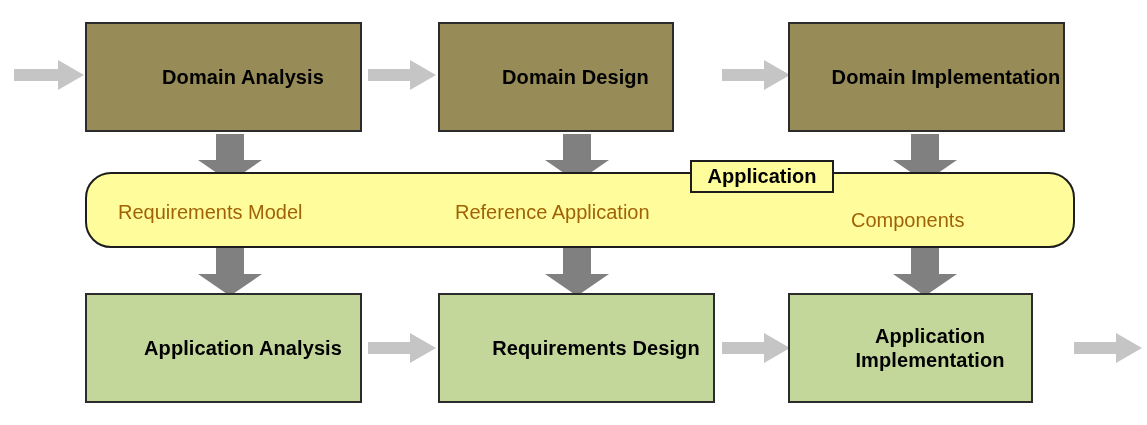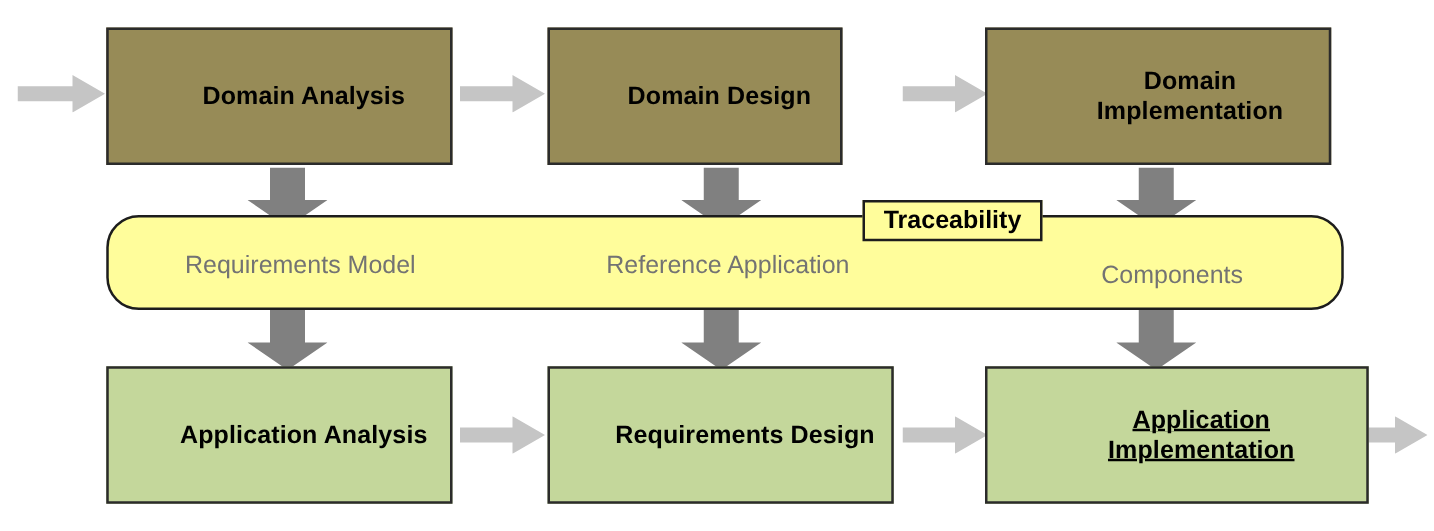--- a/index.html
+++ b/index.html
@@ -41,25 +41,24 @@
   .band {
     position: absolute;
     box-sizing: border-box;
     background: #FFFD9B;
     border: 2px solid #1d1d1d;
     border-radius: 26px;
   }
   .band-label {
     position: absolute;
     font-size: 20px;
-    color: #737373;
+    color: #a16207;
     white-space: nowrap;
     text-align: center;
     line-height: 1;
-    margin-left: 30px;
   }
 
   
   .tag {
     position: absolute;
     box-sizing: border-box;
     background: #FFFD9B;
     border: 2px solid #1d1d1d;
     display: flex;
     align-items: center;
@@ -101,21 +100,21 @@
 
   <div class="pbox domain" style="left:85px; top:22px; width:277px; height:110px;">
     <span>Domain Analysis</span>
   </div>
 
   <div class="pbox domain" style="left:438px; top:22px; width:236px; height:110px;">
     <span>Domain Design</span>
   </div>
 
   <div class="pbox domain" style="left:788px; top:22px; width:277px; height:110px;">
-    <span style="max-width:230px;margin-left:12px;">Domain Implementation</span>
+    <span style="max-width:230px;">Domain Implementation</span>
   </div>
 
   <div class="arrow" style="left:198px; top:134px; width:64px; height:48px;">
     <svg width="64" height="48" viewBox="0 0 64 48">
       <path d="M18,0 L46,0 L46,26 L64,26 L32,48 L0,26 L18,26 Z" fill="#808080"></path>
     </svg>
   </div>
 
   <div class="arrow" style="left:545px; top:134px; width:64px; height:48px;">
     <svg width="64" height="48" viewBox="0 0 64 48">
@@ -131,21 +130,21 @@
 
   <div class="band" style="left:85px; top:172px; width:990px; height:76px;"></div>
 
   <div class="band-label" style="left:118px; top:202px; width:260px; text-align:left;">Requirements Model</div>
 
   <div class="band-label" style="left:455px; top:202px; width:300px; text-align:left;">Reference Application</div>
 
   <div class="band-label" style="left:851px; top:210px; width:220px; text-align:left;">Components</div>
 
   <div class="tag" style="left:690px; top:160px; width:144px; height:33px;">
-    <span>Traceability</span>
+    <span>Application</span>
   </div>
 
   <div class="arrow" style="left:198px; top:248px; width:64px; height:48px;">
     <svg width="64" height="48" viewBox="0 0 64 48">
       <path d="M18,0 L46,0 L46,26 L64,26 L32,48 L0,26 L18,26 Z" fill="#808080"></path>
     </svg>
   </div>
 
   <div class="arrow" style="left:545px; top:248px; width:64px; height:48px;">
     <svg width="64" height="48" viewBox="0 0 64 48">
@@ -178,17 +177,17 @@
   </div>
 
   <div class="pbox app" style="left:85px; top:293px; width:277px; height:110px;">
     <span>Application Analysis</span>
   </div>
 
   <div class="pbox app" style="left:438px; top:293px; width:277px; height:110px;">
     <span>Requirements Design</span>
   </div>
 
-  <div class="pbox app" style="left:788px; top:293px; width:307px; height:110px;text-decoration:underline;">
+  <div class="pbox app" style="left:788px; top:293px; width:245px; height:110px;">
     <span style="max-width:230px;">Application Implementation</span>
   </div>
 
 </div>
 
 </body></html>

